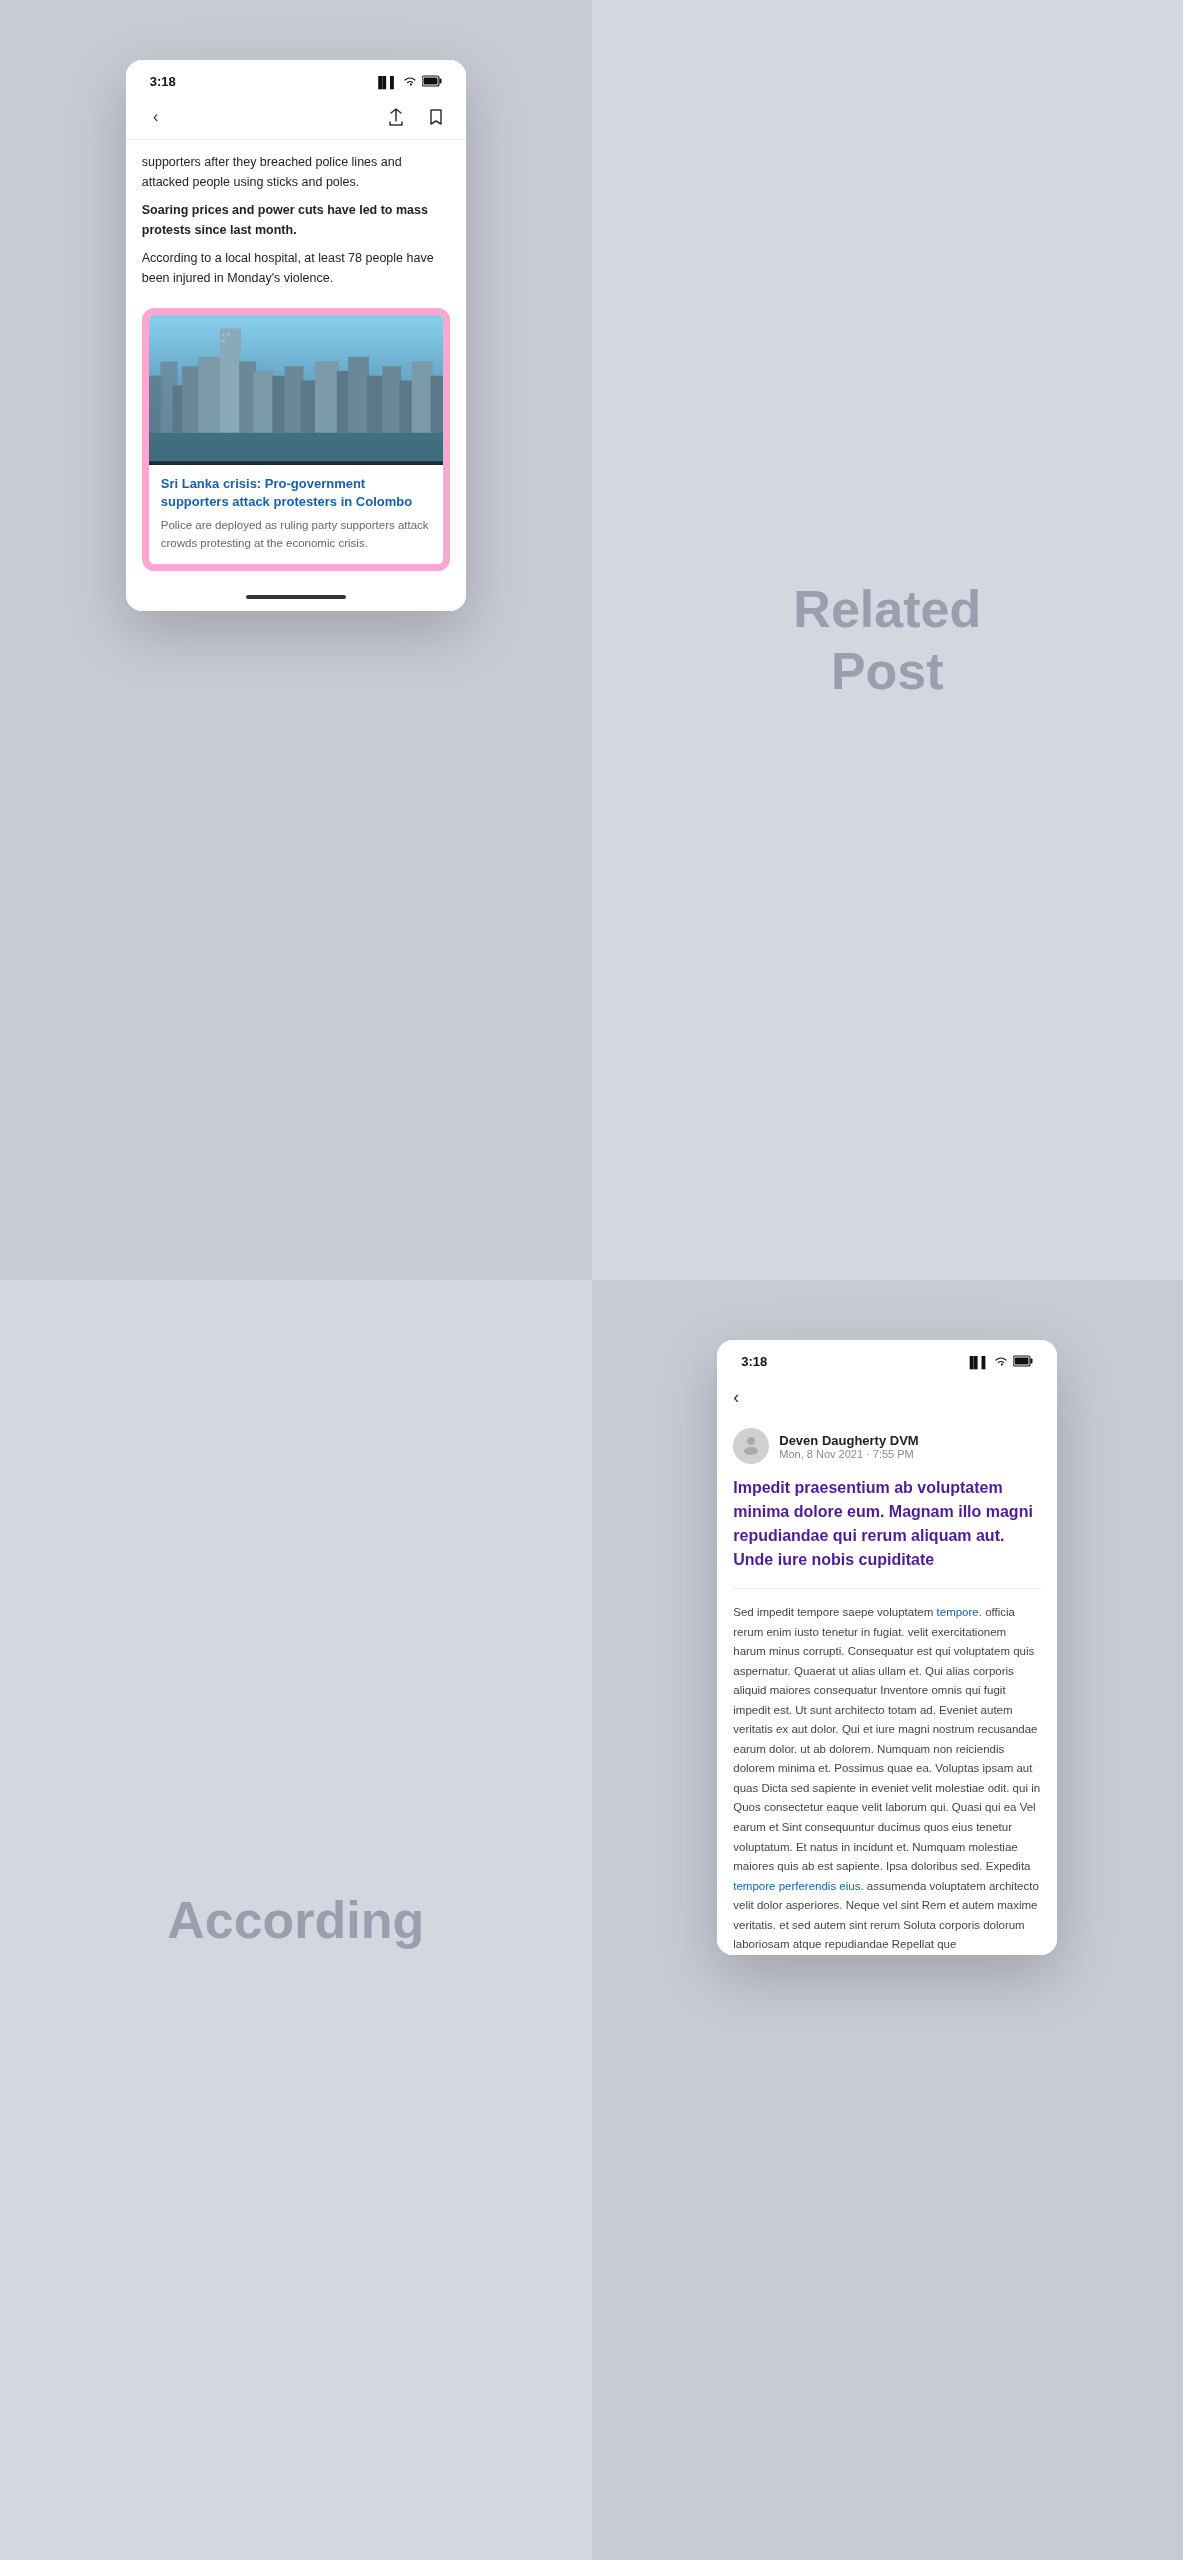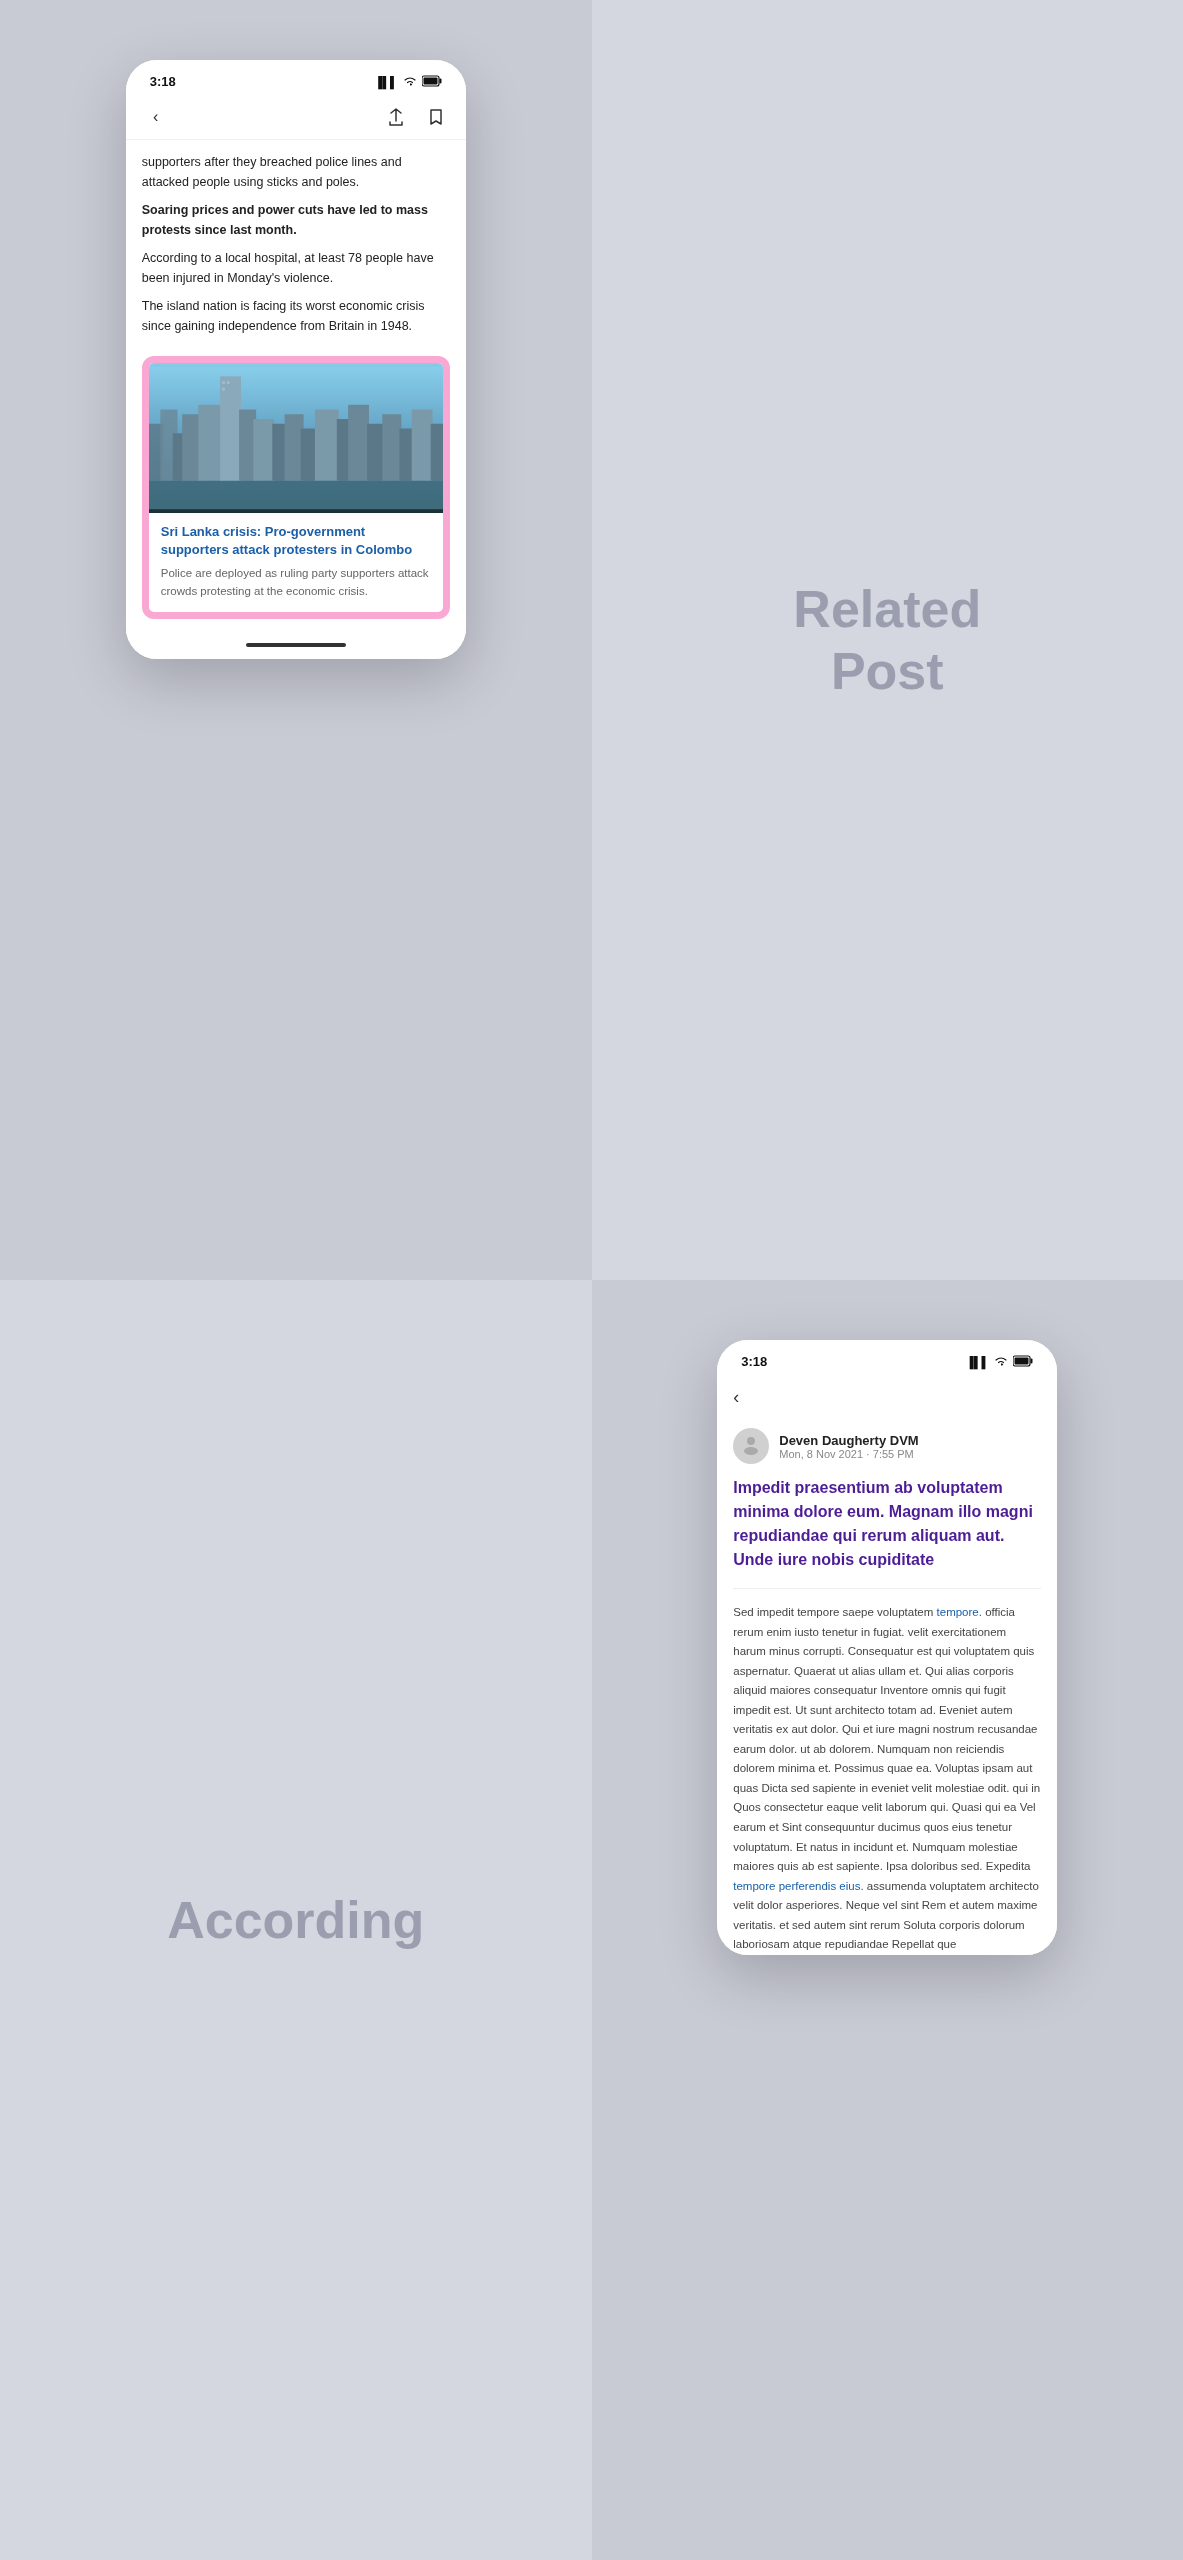--- a/index.html
+++ b/index.html
@@ -43,21 +43,21 @@
     .quadrant-bottom-right {
       background: #c8cad4;
       align-items: flex-start;
       padding-top: 60px;
     }
 
     
     .phone-frame {
       width: 340px;
       background: #ffffff;
-      border-radius: 31px;
+      border-radius: 16px;
       box-shadow: 0 20px 60px rgba(0,0,0,0.2), inset 0 0 0 2px #e0e0e0;
       overflow: hidden;
       padding: 0;
       position: relative;
     }
 
     .phone-screen {
       background: #ffffff;
       overflow: hidden;
     }
@@ -330,21 +330,20 @@
               <path d="M2 2h10v14l-5-3-5 3V2z" stroke-linecap="round" stroke-linejoin="round"></path>
             </svg>
           </div>
         </div>
       </div>
 
       <div class="article-content">
         <p class="article-text">supporters after they breached police lines and attacked people using sticks and poles.</p>
         <p class="article-text article-text-bold">Soaring prices and power cuts have led to mass protests since last month.</p>
         <p class="article-text">According to a local hospital, at least 78 people have been injured in Monday's violence.</p>
-        <p class="article-text">The island nation is facing its worst economic crisis since gaining independence from Britain in 1948.</p>
       </div>
 
 
       <div class="related-card">
         <div class="related-card-image">
           <svg class="cityscape" viewBox="0 0 310 150" xmlns="http://www.w3.org/2000/svg">
 
             <defs>
               <linearGradient id="sky1" x1="0%" y1="0%" x2="0%" y2="100%">
                 <stop offset="0%" style="stop-color:#87CEEB"></stop>

